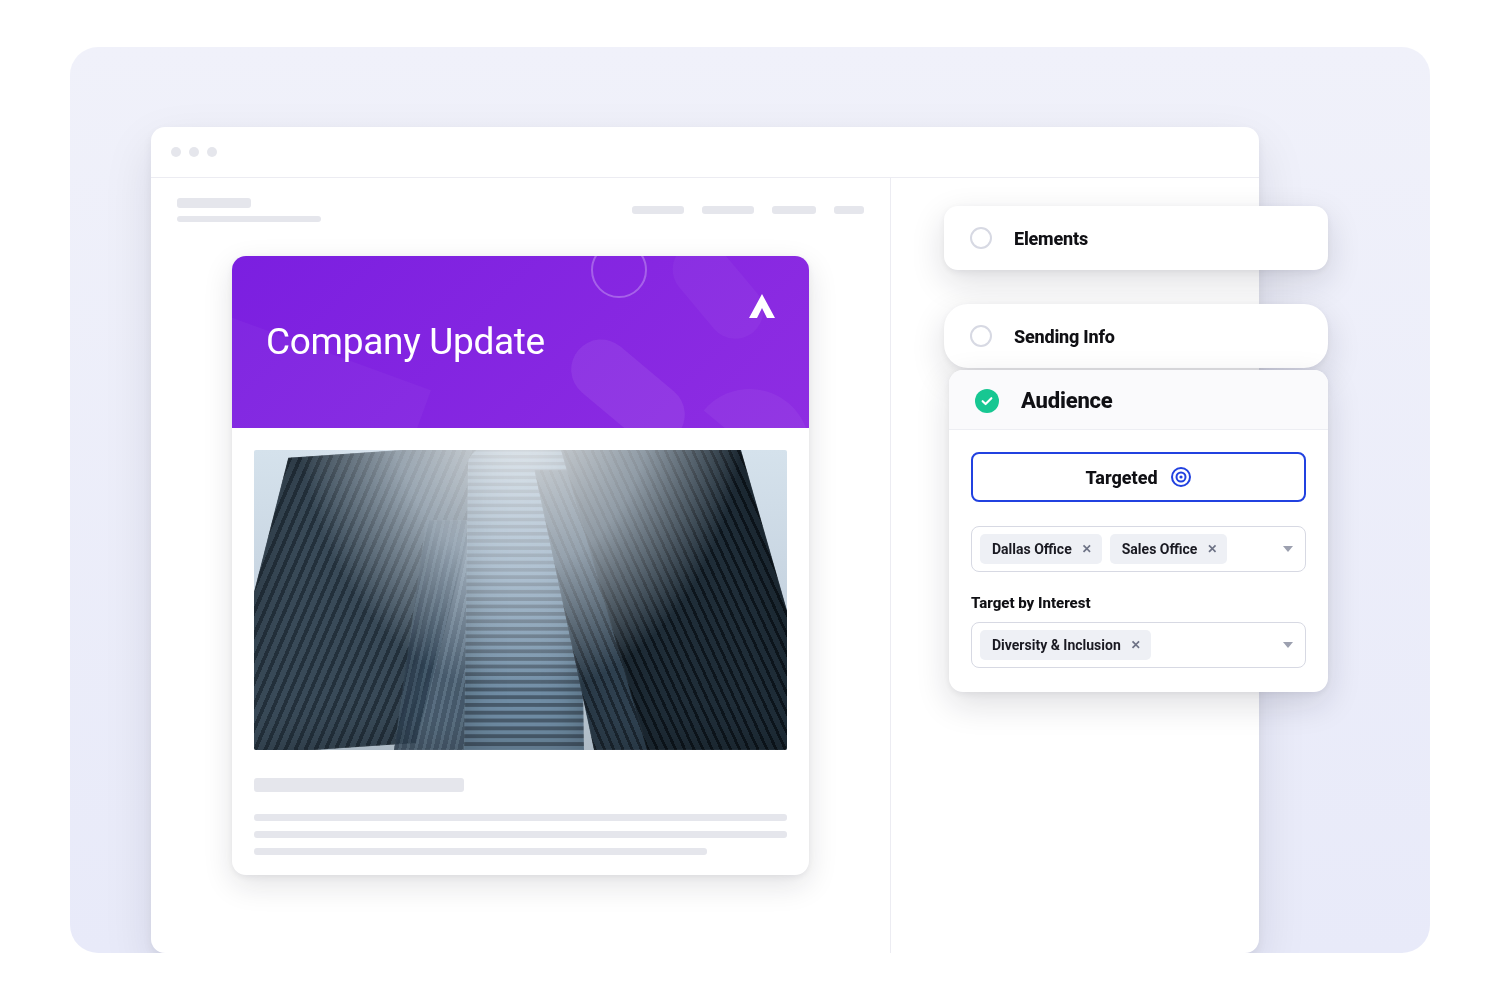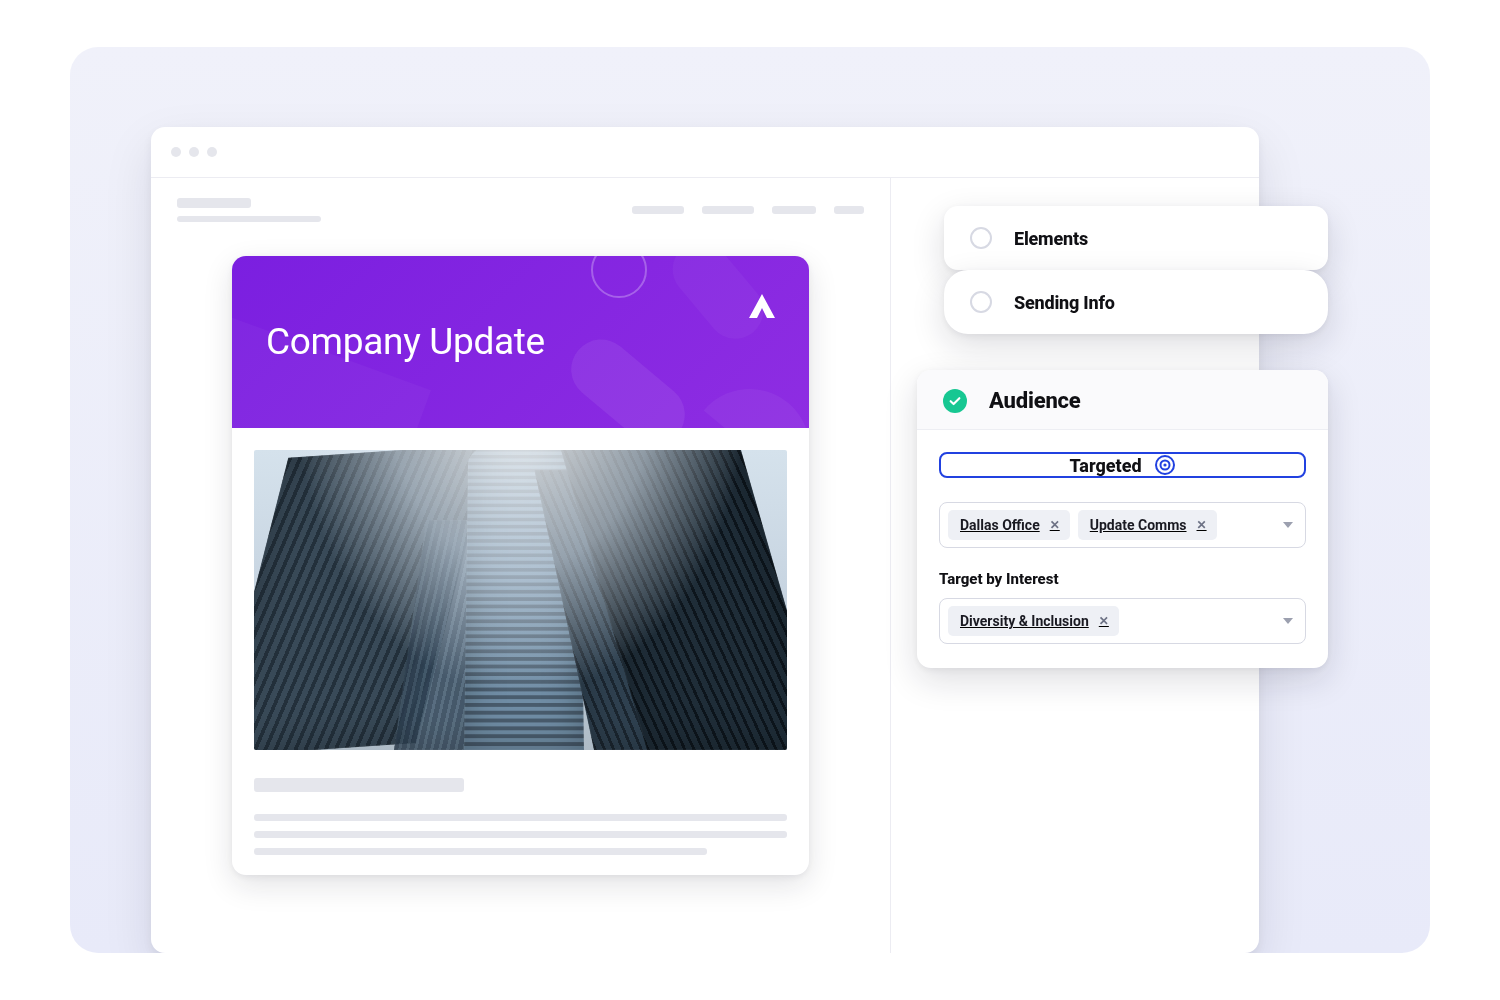--- a/index.html
+++ b/index.html
@@ -171,26 +171,26 @@
     background: #fff;
     flex: none;
   }
   .panel.simple .label {
     font-size: 18px;
     font-weight: 800;
     letter-spacing: -0.2px;
     color: #101014;
   }
   .panel.elements    { top: 159px; }
-  .panel.sendinginfo { top: 223px; border-radius: 24px; }
+  .panel.sendinginfo { top: 257px; border-radius: 24px; }
 
   .panel.audience {
     right: 102px;
     top: 323px;
-    width: 411px;
+    width: 379px;
     background: #fff;
     padding-bottom: 24px;
   }
   .audience .head {
     display: flex;
     align-items: center;
     gap: 22px;
     padding: 18px 26px 16px 26px;
     border-bottom: 1px solid #EDEEF3;
     background: #FAFAFC;
@@ -202,21 +202,21 @@
   .check-badge {
     width: 24px; height: 24px; border-radius: 50%;
     background: #17c792;
     display: flex; align-items: center; justify-content: center;
     flex: none;
   }
   .check-badge svg { width: 14px; height: 14px; }
 
   .audience .body { padding: 22px 22px 0 22px; }
 
-  .seg-toggle { display: flex; gap: 24px; margin-bottom: 24px; flex-direction: column; }
+  .seg-toggle { display: flex; gap: 24px; margin-bottom: 24px; }
   .seg-btn {
     flex: 1;
     height: 50px;
     border-radius: 8px;
     border: 1.5px solid #D7D9E3;
     display: flex;
     align-items: center;
     justify-content: center;
     gap: 12px;
     font-size: 18px;
@@ -240,21 +240,20 @@
     border: 1.5px solid #D7D9E3;
     border-radius: 8px;
     min-height: 46px;
     display: flex;
     align-items: center;
     padding: 6px 8px;
     gap: 8px;
     flex-wrap: wrap;
     position: relative;
     margin-bottom: 22px;
-    text-decoration: underline;
   }
   .tag-input .caret {
     position: absolute; right: 12px; top: 50%; transform: translateY(-50%);
     width: 0; height: 0;
     border-left: 5px solid transparent;
     border-right: 5px solid transparent;
     border-top: 6px solid #9CA0AF;
   }
   .chip {
     display: inline-flex;
@@ -371,21 +370,21 @@
           </span>
         </div>
       </div>
 
       <div class="tag-input" id="segment-input">
         <span class="chip">
             <span>Dallas Office</span>
             <span class="x">✕</span>
           </span>
           <span class="chip">
-            <span>Update Comms</span>
+            <span>Sales Office</span>
             <span class="x">✕</span>
           </span>
           <span class="caret"></span>
       </div>
 
       <div class="field-label">Target by Interest</div>
       <div class="tag-input" id="interest-input" style="margin-bottom:0;">
         <span class="chip">
             <span>Diversity &amp; Inclusion</span>
             <span class="x">✕</span>

